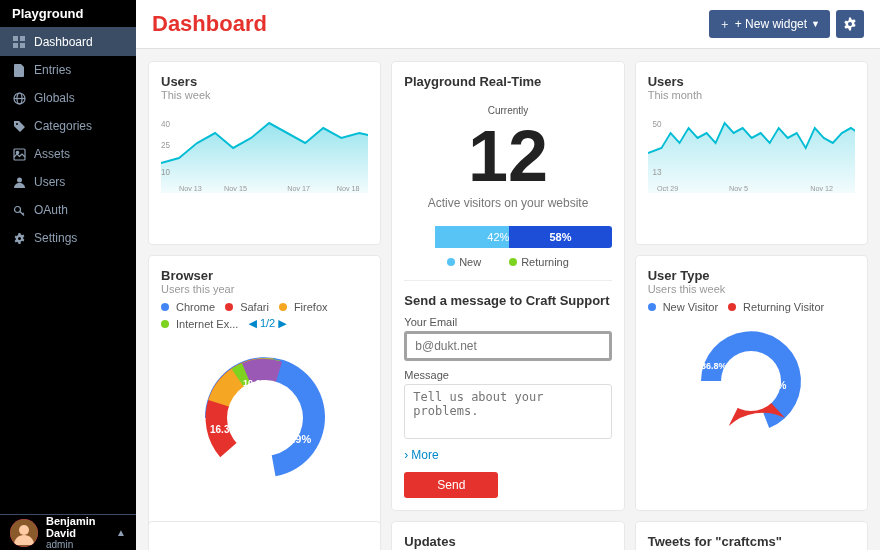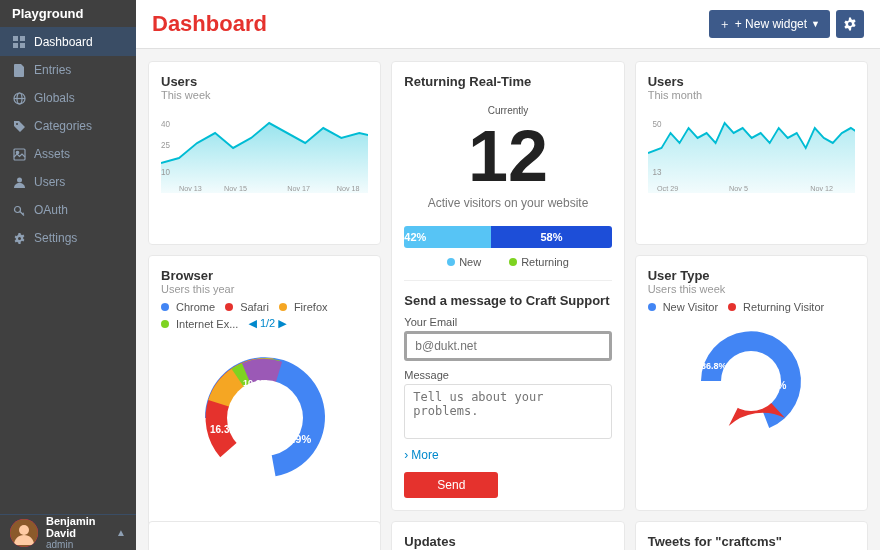--- a/index.html
+++ b/index.html
@@ -1,19 +1,19 @@
 <!DOCTYPE html>
 <html><head>
   <meta charset="utf-8">
   <style>
     * { box-sizing: border-box; margin: 0; padding: 0; }
     body { font-family: -apple-system, BlinkMacSystemFont, 'Segoe UI', sans-serif; font-size: 13px; background: #f4f4f4; display: flex; height: 550px; overflow: hidden; }
 
     
-    #sidebar { width: 136px; background: #404040; color: #8fa0b4; display: flex; flex-direction: column; flex-shrink: 0; }
+    #sidebar { width: 136px; background: #000000; color: #8fa0b4; display: flex; flex-direction: column; flex-shrink: 0; }
     #sidebar-header { padding: 8px 12px; font-weight: 700; color: #fff; font-size: 13px; border-bottom: 1px solid #3a4d65; height: 28px; display: flex; align-items: center; }
     .sidebar-item { display: flex; align-items: center; padding: 7px 12px; cursor: pointer; font-size: 12px; color: #8fa0b4; gap: 8px; }
     .sidebar-item.active { background: #3a4d65; color: #fff; }
     .sidebar-item .icon { width: 14px; height: 14px; display: inline-flex; align-items: center; justify-content: center; flex-shrink: 0; }
     .sidebar-footer { margin-top: auto; border-top: 1px solid #3a4d65; padding: 0 10px; display: flex; align-items: center; gap: 8px; }
     .avatar { width: 28px; height: 28px; border-radius: 50%; background: #e91e63; display: flex; align-items: center; justify-content: center; color: white; font-size: 11px; flex-shrink: 0; overflow: hidden; }
     .user-info { flex: 1; min-width: 0; }
     .user-name { color: #fff; font-size: 11px; font-weight: 600; }
     .user-role { color: #8fa0b4; font-size: 10px; }
 
@@ -36,21 +36,21 @@
     .users-widget { grid-column: 1; grid-row: 1; }
     .sparkline-area { margin-top: 12px; height: 70px; position: relative; text-decoration: underline; }
 
     
     .analytics-widget { grid-column: 2; grid-row: 1 / 3; }
     .analytics-center { text-align: center; }
     .currently-label { font-size: 10px; color: #555; margin-top: 16px; }
     .big-number { font-size: 72px; font-weight: 700; color: #222; line-height: 1; margin: 4px 0; }
     .active-label { font-size: 12px; color: #777; margin-bottom: 16px; }
     .progress-bar-container { height: 22px; border-radius: 3px; overflow: hidden; display: flex; margin: 8px 0; }
-    .progress-new { background: #57c4f5; display: flex; align-items: center; justify-content: flex-start; color: white; font-size: 11px; font-weight: 700; }
+    .progress-new { background: #57c4f5; display: flex; align-items: center; justify-content: flex-end; color: white; font-size: 11px; font-weight: 400; margin-left: 31px; }
     .progress-returning { background: #1d4ed8; display: flex; align-items: center; justify-content: center; color: white; font-size: 11px; font-weight: 600; }
     .legend { display: flex; gap: 28px; justify-content: center; margin-top: 6px; font-size: 11px; color: #555; }
     .legend-dot { width: 8px; height: 8px; border-radius: 50%; display: inline-block; margin-right: 4px; }
     .divider { border: none; border-top: 1px solid #eee; margin: 12px 0; }
     .support-form { margin-top: 8px; }
     .form-label { font-size: 11px; color: #555; margin-bottom: 3px; }
     .form-input { width: 100%; border: 3px solid #a3a3a3; border-radius: 3px; padding: 5px 8px; font-size: 12px; margin-bottom: 8px; outline: none; }
     .form-textarea { width: 100%; border: 1px solid #ddd; border-radius: 3px; padding: 5px 8px; font-size: 12px; height: 55px; resize: none; outline: none; }
     .more-link { color: #0088cc; font-size: 12px; cursor: pointer; margin: 6px 0; display: flex; align-items: center; gap: 3px; }
     .btn-send { background: #e5322d; color: white; border: none; padding: 6px 33px; border-radius: 3px; font-size: 12px; cursor: pointer; margin-top: 4px; }
@@ -214,21 +214,21 @@
           <text x="0" y="62" font-size="9" fill="#999">10</text>
           <text x="20" y="78" font-size="8" fill="#999">Nov 13</text>
           <text x="70" y="78" font-size="8" fill="#999">Nov 15</text>
           <text x="140" y="78" font-size="8" fill="#999">Nov 17</text>
           <text x="195" y="78" font-size="8" fill="#999">Nov 18</text>
         </svg>
       </div>
     </div>
 
     <div class="widget analytics-widget">
-      <div class="widget-title">Returning Real-Time</div>
+      <div class="widget-title">Playground Real-Time</div>
       <div class="analytics-center">
         <div class="currently-label">Currently</div>
         <div class="big-number">12</div>
         <div class="active-label">Active visitors on your website</div>
         <div class="progress-bar-container">
           <div class="progress-new" style="width:42%">
             <span>42%</span>
           </div>
           <div class="progress-returning" style="width:58%">
             <span>58%</span>

